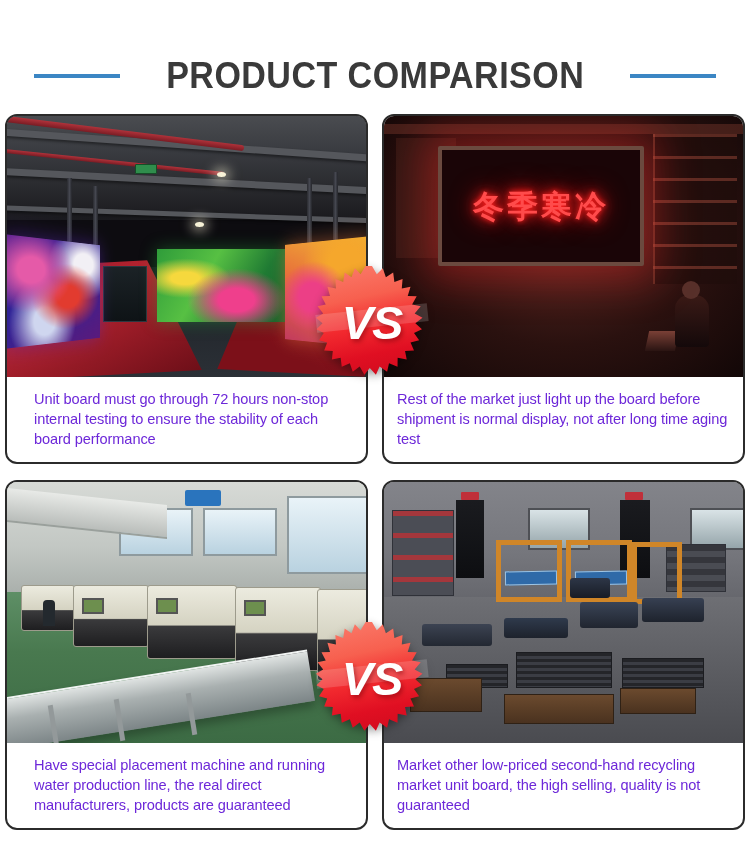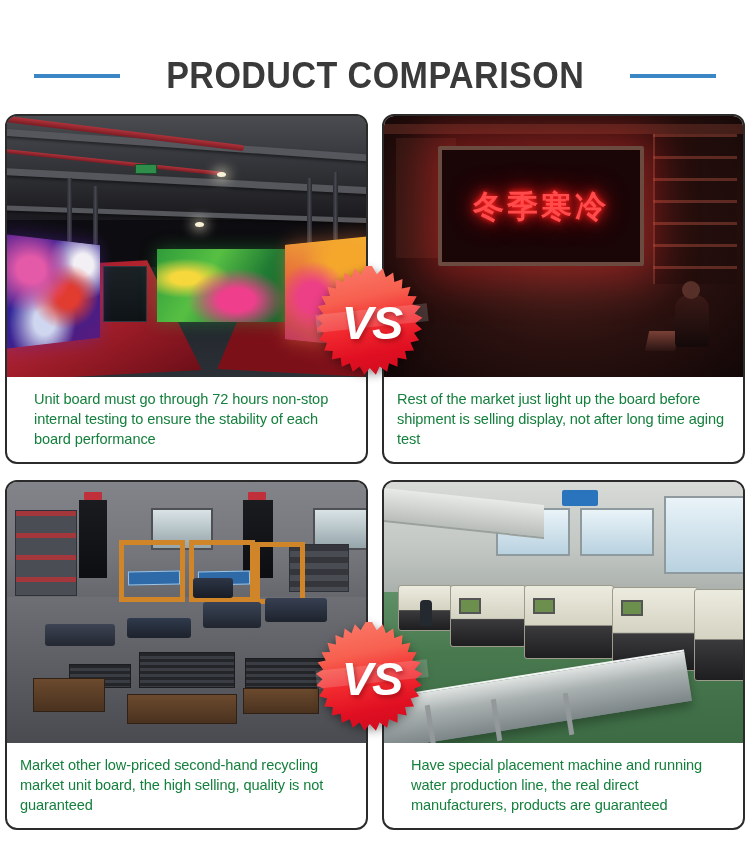--- a/index.html
+++ b/index.html
@@ -79,21 +79,21 @@
     height: 261px;
     overflow: hidden;
     background: #222;
   }
 
   .caption {
     flex: 1;
     padding: 12px 13px 8px 13px;
     font-size: 14.6px;
     line-height: 20px;
-    color: #15803d;
+    color: #6d28d9;
     letter-spacing: -0.1px;
   }
   .caption.indent { padding-left: 27px; }
 
   
   .showroom { background: #0d0c10; }
   .sr-ceiling {
     position: absolute; left: 0; top: 0; width: 100%; height: 40%;
     background:
       linear-gradient(180deg,#4a4c50 0%,#3c3e43 28%,#2b2c30 65%,#1a1a1e 100%);
@@ -420,21 +420,51 @@
       <div class="photo ledshop">
         <div class="ls-bg-stripe" style="left:0;top:8px;width:100%;height:10px;"></div>
         <div class="ls-bg-stripe" style="left:12px;top:22px;width:60px;height:120px;opacity:.5;"></div>
         <div class="ls-shelf"></div>
         <div class="ls-laptop"></div>
         <div class="ls-person"></div>
         <div class="ls-sign">
           <div class="ls-line">冬季寒冷</div>
         </div>
       </div>
-      <div class="caption">Rest of the market just light up the board before shipment is selling display, not after long time aging test</div>
+      <div class="caption">Rest of the market just light up the board before shipment is normal display, not after long time aging test</div>
+    </div>
+
+    <div class="panel">
+      <div class="photo factory">
+        <div class="fa-wallband"></div>
+        <div class="fa-window" style="left:112px;width:74px;"></div>
+        <div class="fa-window" style="left:196px;width:74px;"></div>
+        <div class="fa-window" style="left:280px;width:86px;height:78px;top:14px;"></div>
+        <div class="fa-duct"></div>
+        <div class="fa-bluesign"></div>
+        <div class="fa-floor"></div>
+        <div class="fa-machine" style="left:14px;width:54px;bottom:112px;height:46px;"></div>
+        <div class="fa-machine" style="left:66px;width:76px;bottom:96px;height:62px;">
+          <div class="mon"></div>
+        </div>
+        <div class="fa-machine" style="left:140px;width:90px;bottom:84px;height:74px;">
+          <div class="mon"></div>
+        </div>
+        <div class="fa-machine" style="left:228px;width:86px;bottom:72px;height:84px;">
+          <div class="mon"></div>
+        </div>
+        <div class="fa-machine" style="left:310px;width:62px;bottom:62px;height:92px;"></div>
+        <div class="fa-worker"></div>
+        <div class="fa-conveyor"></div>
+        <div class="fa-leg" style="left:44px;bottom:-4px;"></div>
+        <div class="fa-leg" style="left:110px;bottom:2px;"></div>
+        <div class="fa-leg" style="left:182px;bottom:8px;"></div>
+
+      </div>
+      <div class="caption indent">Have special placement machine and running water production line, the real direct manufacturers, products are guaranteed</div>
     </div>
 
     <div class="panel">
       <div class="photo warehouse">
         <div class="wh-wall"></div>
         <div class="wh-floor"></div>
         <div class="wh-doorway" style="left:72px;width:28px;"></div>
         <div class="wh-doorway" style="left:236px;width:30px;"></div>
         <div class="wh-exit" style="left:77px;top:10px;"></div>
         <div class="wh-exit" style="left:241px;top:10px;"></div>
@@ -457,50 +487,20 @@
         <div class="wh-stack" style="left:132px;top:170px;width:96px;height:36px;"></div>
         <div class="wh-stack" style="left:238px;top:176px;width:82px;height:30px;"></div>
         <div class="wh-stack" style="left:62px;top:182px;width:62px;height:24px;"></div>
         <div class="wh-crate" style="left:26px;top:196px;width:72px;height:34px;"></div>
         <div class="wh-crate" style="left:120px;top:212px;width:110px;height:30px;"></div>
         <div class="wh-crate" style="left:236px;top:206px;width:76px;height:26px;"></div>
       </div>
       <div class="caption">Market other low-priced second-hand recycling market unit board, the high selling, quality is not guaranteed</div>
     </div>
 
-    <div class="panel">
-      <div class="photo factory">
-        <div class="fa-wallband"></div>
-        <div class="fa-window" style="left:112px;width:74px;"></div>
-        <div class="fa-window" style="left:196px;width:74px;"></div>
-        <div class="fa-window" style="left:280px;width:86px;height:78px;top:14px;"></div>
-        <div class="fa-duct"></div>
-        <div class="fa-bluesign"></div>
-        <div class="fa-floor"></div>
-        <div class="fa-machine" style="left:14px;width:54px;bottom:112px;height:46px;"></div>
-        <div class="fa-machine" style="left:66px;width:76px;bottom:96px;height:62px;">
-          <div class="mon"></div>
-        </div>
-        <div class="fa-machine" style="left:140px;width:90px;bottom:84px;height:74px;">
-          <div class="mon"></div>
-        </div>
-        <div class="fa-machine" style="left:228px;width:86px;bottom:72px;height:84px;">
-          <div class="mon"></div>
-        </div>
-        <div class="fa-machine" style="left:310px;width:62px;bottom:62px;height:92px;"></div>
-        <div class="fa-worker"></div>
-        <div class="fa-conveyor"></div>
-        <div class="fa-leg" style="left:44px;bottom:-4px;"></div>
-        <div class="fa-leg" style="left:110px;bottom:2px;"></div>
-        <div class="fa-leg" style="left:182px;bottom:8px;"></div>
-
-      </div>
-      <div class="caption indent">Have special placement machine and running water production line, the real direct manufacturers, products are guaranteed</div>
-    </div>
-
   </div>
 
   <div class="vs top">
     <div class="burst"></div>
     <div class="sheen"></div>
     <span>VS</span>
   </div>
   <div class="vs bottom">
     <div class="burst"></div>
     <div class="sheen"></div>

